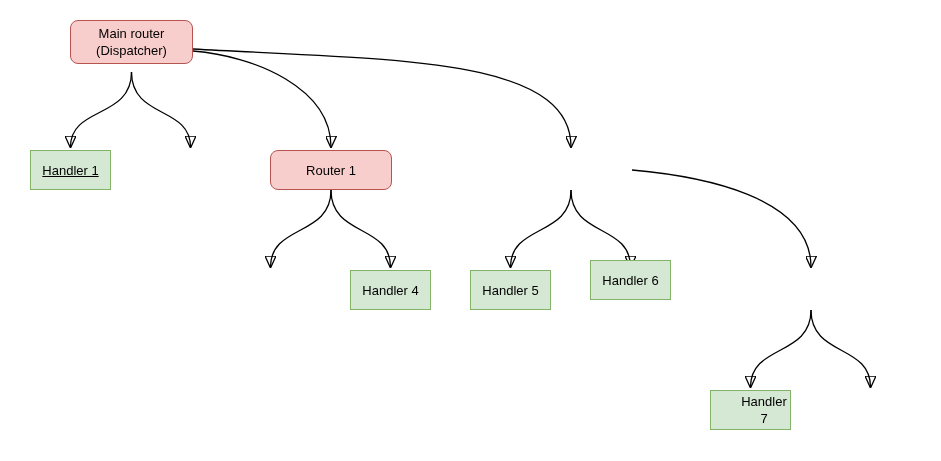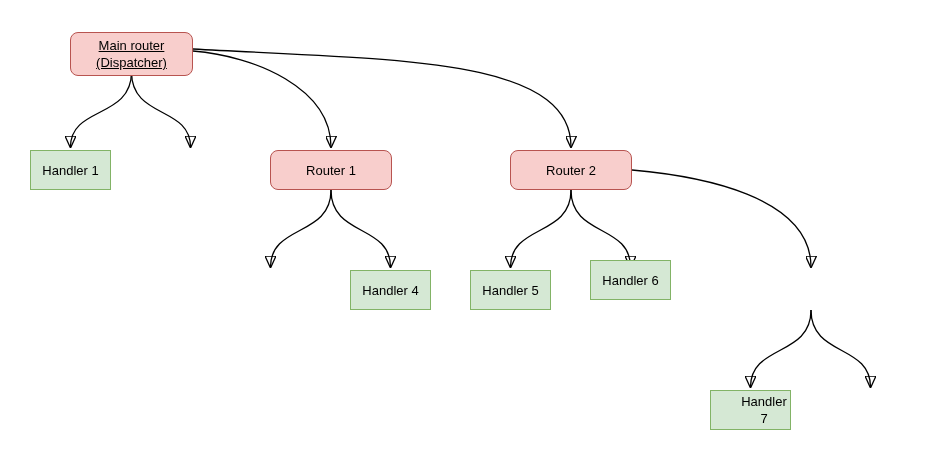--- a/index.html
+++ b/index.html
@@ -67,29 +67,28 @@
     <path d="M 193 49 C 390 60 571 56 571 147" marker-end="url(#arrow)"></path>
     <path d="M 331 190 C 331 237 270.5 224 270.5 267" marker-end="url(#arrow)"></path>
     <path d="M 331 190 C 331 237 390.5 224 390.5 267" marker-end="url(#arrow)"></path>
     <path d="M 571 190 C 571 237 510.5 224 510.5 267" marker-end="url(#arrow)"></path>
     <path d="M 571 190 C 571 237 630.5 224 630.5 267" marker-end="url(#arrow)"></path>
     <path d="M 632 170 C 700 176 811 196 811 267" marker-end="url(#arrow)"></path>
     <path d="M 811 310 C 811 357 750.5 344 750.5 387" marker-end="url(#arrow)"></path>
     <path d="M 811 310 C 811 357 870.5 344 870.5 387" marker-end="url(#arrow)"></path>
   </svg>
 
-  <div class="node router" style="left:70px; top:32px; width:123px; height:44px;text-decoration:underline;">Main router
+  <div class="node router" style="left:70px; top:20px; width:123px; height:44px;">Main router
 (Dispatcher)</div>
 
-  <div class="node handler" style="left:30px; top:150px; width:81px; height:40px;">Handler 1</div>
+  <div class="node handler" style="left:30px; top:150px; width:81px; height:40px;text-decoration:underline;">Handler 1</div>
 
 
   <div class="node router" style="left:270px; top:150px; width:122px; height:40px;">Router 1</div>
 
-  <div class="node router" style="left:510px; top:150px; width:122px; height:40px;">Router 2</div>
 
 
   <div class="node handler" style="left:350px; top:270px; width:81px; height:40px;">Handler 4</div>
 
   <div class="node handler" style="left:470px; top:270px; width:81px; height:40px;">Handler 5</div>
 
   <div class="node handler" style="left:590px; top:260px; width:81px; height:40px;">Handler 6</div>
 
 
   <div class="node handler" style="left:710px; top:390px; width:81px; height:40px;padding-left:27px;">Handler 7</div>

